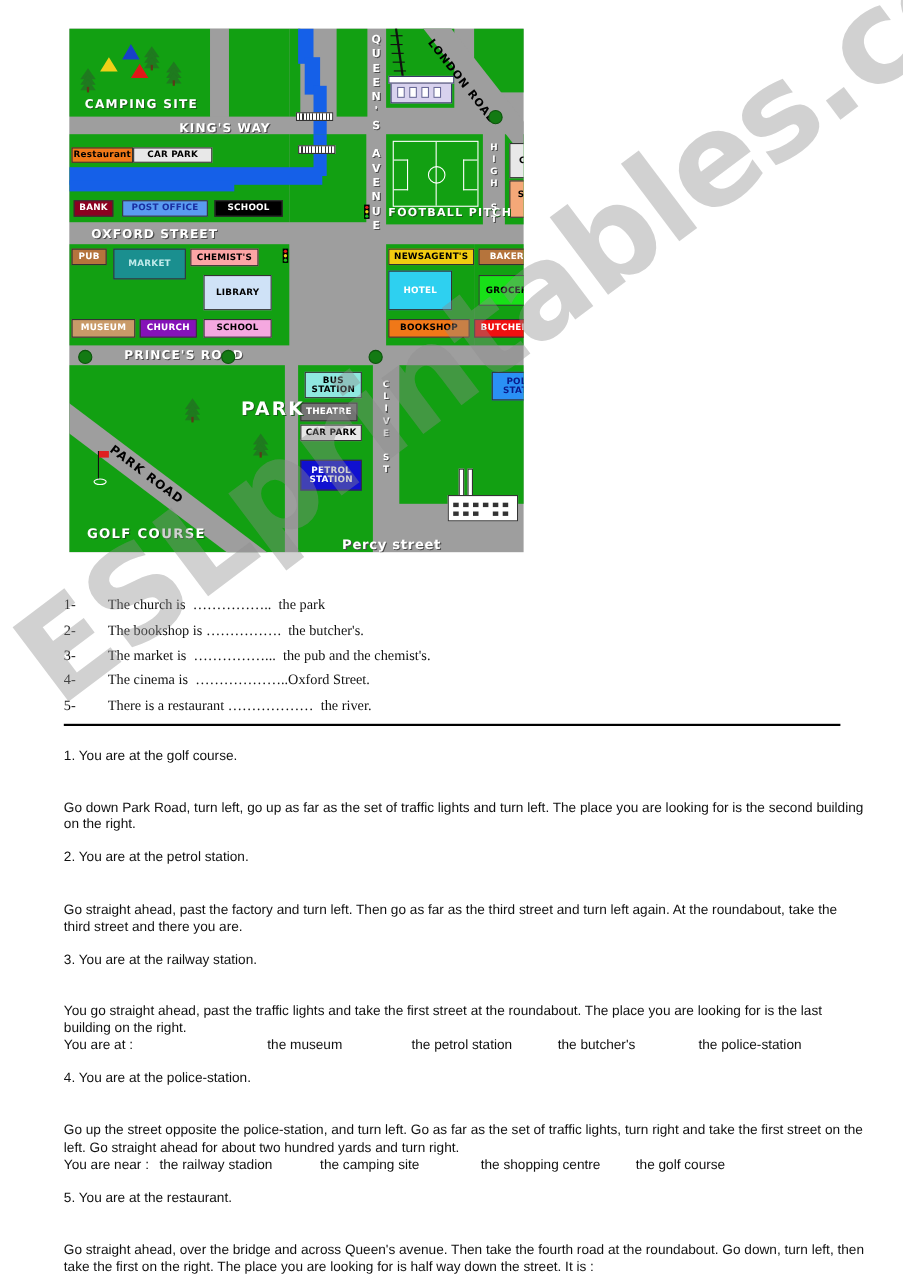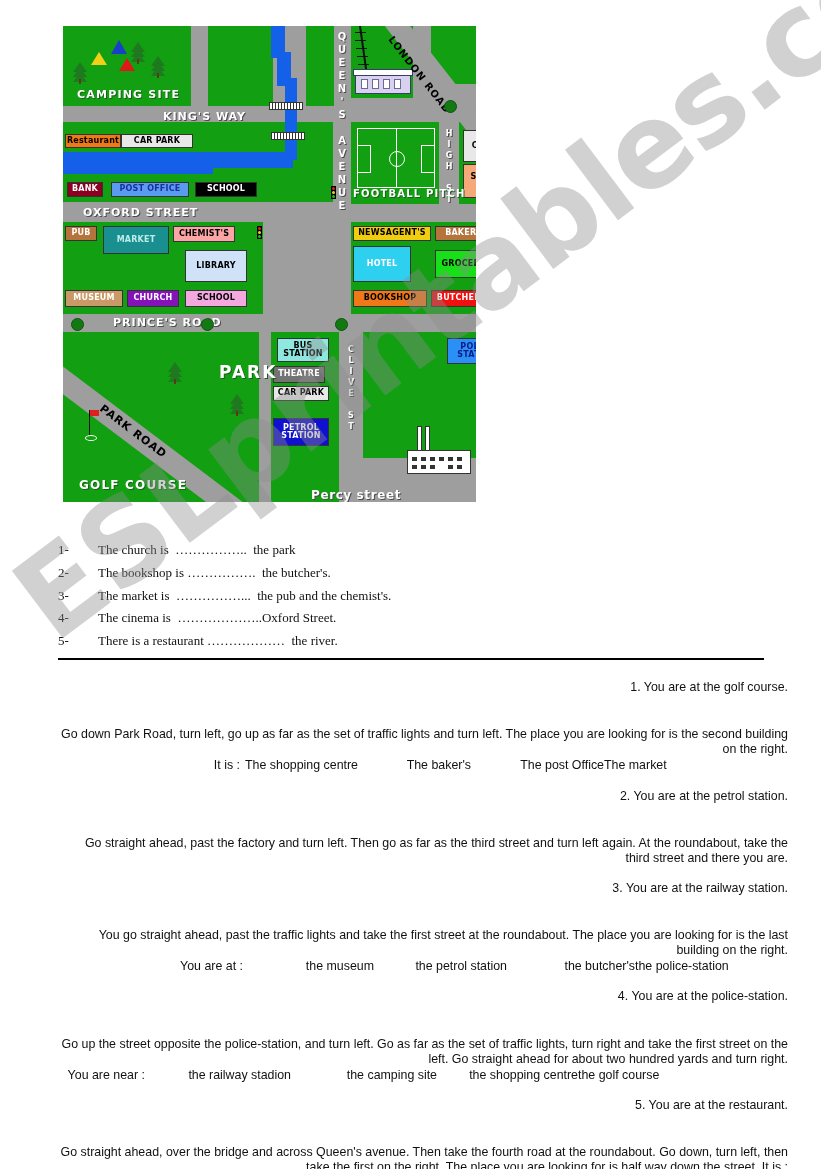--- a/index.html
+++ b/index.html
@@ -174,21 +174,21 @@
   hr.sep{
     position:absolute;left:58px;top:658px;width:706px;height:0;
     border:none;border-top:2px solid #000;margin:0;z-index:20;
   }
 
   #tasks{
     position:absolute;left:58px;top:680px;width:730px;z-index:20;
     font-family:"Liberation Sans", sans-serif;font-size:12.4px;color:#111;
     line-height:1.22;
   }
-  .task{margin-bottom:15px;text-align:right;}
+  .task{margin-bottom:15px;}
   .task .head{display:block;}
   .task .body{display:block;margin-top:32px;}
   .task .opts{display:flex;margin-top:1px;}
   .task .opts .lead{flex:none;}
   .task .opts .opt{flex:none;}
 </style>
 </head>
 <body>
 
 <div id="map">
@@ -405,27 +405,20 @@
   </div>
 </div>
 
 <hr class="sep">
 
 <div id="tasks">
 
   <div class="task">
     <span class="head">1. You are at the golf course.</span>
     <span class="body">Go down Park Road, turn left, go up as far as the set of traffic lights and turn left. The place you are looking for is the second building on the right.</span>
-    <div class="opts">
-      <span class="lead" style="width:182px;">It is :</span>
-      <span class="opt" style="width:118px;">The shopping centre</span>
-      <span class="opt" style="width:113px;">The baker's</span>
-      <span class="opt" style="width:133px;">The post Office</span>
-      <span class="opt">The market</span>
-    </div>
   </div>
 
   <div class="task">
     <span class="head">2. You are at the petrol station.</span>
     <span class="body">Go straight ahead, past the factory and turn left. Then go as far as the third street and turn left again. At the roundabout, take the third street and there you are.</span>
   </div>
 
   <div class="task">
     <span class="head">3. You are at the railway station.</span>
     <span class="body">You go straight ahead, past the traffic lights and take the first street at the roundabout. The place you are looking for is the last building on the right.</span>

